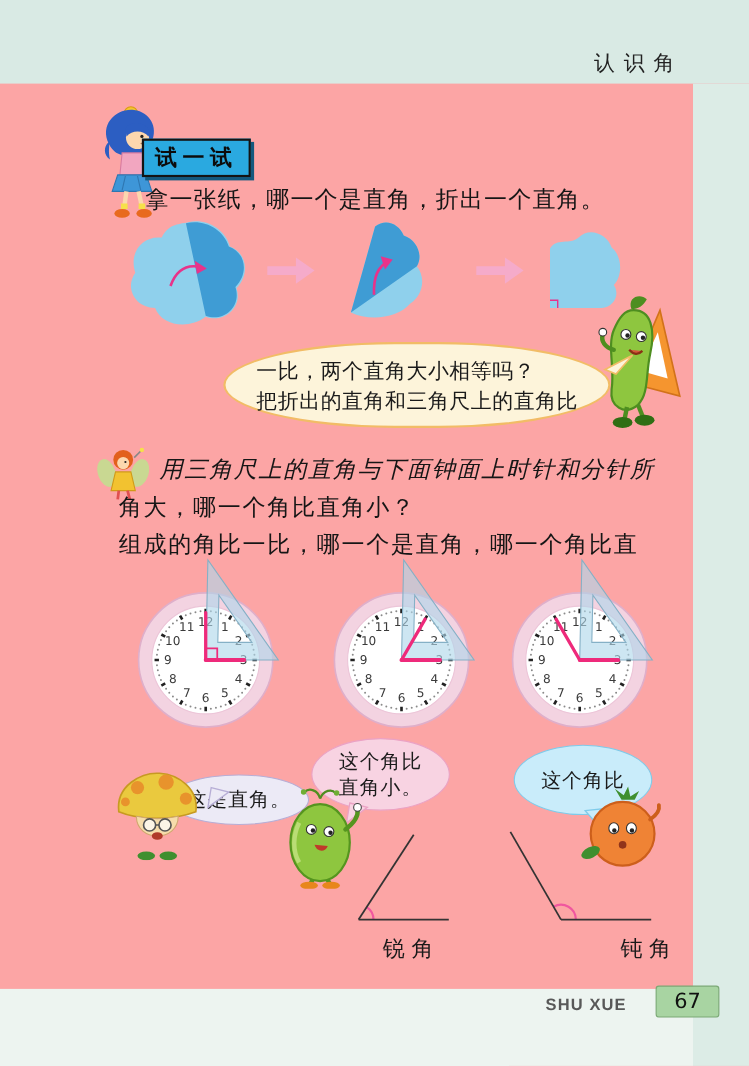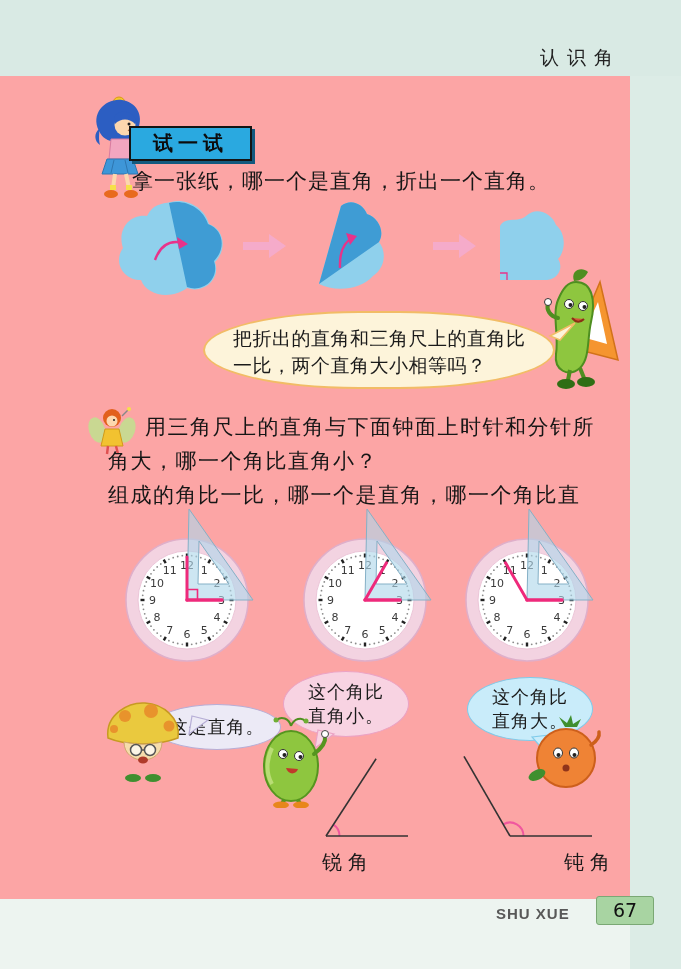--- a/index.html
+++ b/index.html
@@ -4,44 +4,44 @@
 <style>
   html,body{margin:0;padding:0;background:#fff;}
   #page{position:relative;width:681px;height:969px;background:#fca5a5;overflow:hidden;
         font-family:"Liberation Serif","DejaVu Serif",serif;}
   .abs{position:absolute;}
   #band-top{left:0;top:0;width:681px;height:76px;background:#d9eae4;}
   #band-right{left:630px;top:76px;width:51px;height:893px;background:#dcece6;}
   #band-bottom{left:0;top:899px;width:630px;height:70px;background:#edf4f0;}
   #header-title{left:540px;top:45px;font-size:19px;letter-spacing:8px;color:#222;white-space:nowrap;}
   #try-badge{left:129px;top:126px;background:#2aa9e0;border:2px solid #141414;
-             box-shadow:3px 3px 0 #13597e;padding:2px 22px;font-size:20px;font-weight:bold;
+             box-shadow:3px 3px 0 #13597e;padding:2px 10px;font-size:20px;font-weight:bold;
              letter-spacing:5px;color:#0c0c0c;white-space:nowrap;}
   #instruction{left:132px;top:167px;font-size:21px;letter-spacing:1px;color:#161616;white-space:nowrap;}
   #hint-bubble{left:203px;top:311px;width:352px;height:78px;background:#fdf4da;
                border:2px solid #f2bc66;border-radius:176px/44px;box-sizing:border-box;
                padding:12px 0 0 28px;color:#1a1a1a;}
   #hint-bubble .l{font-size:19px;line-height:27px;letter-spacing:0.5px;white-space:nowrap;}
   #question{left:108px;top:410px;width:528px;font-size:21px;line-height:34px;
             letter-spacing:1.5px;color:#161616;}
-  #question .q1{padding-left:37px;}
+  #question .q1{padding-left:37px;font-style:italic;}
   .clock{position:absolute;width:150px;height:170px;}
   #clock-0{left:112px;top:505px;} #clock-1{left:290px;top:505px;} #clock-2{left:452px;top:505px;}
   .answer-bubble{position:absolute;display:flex;flex-direction:column;justify-content:center;
                  text-align:center;color:#1a1a1a;box-sizing:border-box;}
   #answer-0{left:153px;top:704px;width:128px;height:46px;background:#eceaf6;
             border:1.5px solid #b7aed6;border-radius:64px/23px;font-size:18px;letter-spacing:1px;}
   #answer-1{left:283px;top:671px;width:126px;height:66px;background:#f8d3e2;
             border:1.5px solid #eba2c4;border-radius:63px/33px;font-size:18px;line-height:24px;letter-spacing:1px;}
   #answer-2{left:467px;top:677px;width:126px;height:64px;background:#c9ecfa;
             border:1.5px solid #7fcbea;border-radius:63px/32px;font-size:18px;line-height:24px;letter-spacing:1px;}
   .angle-fig{position:absolute;width:170px;height:92px;}
   #angle-fig-0{left:290px;top:753px;} #angle-fig-1{left:458px;top:753px;}
   .angle-label{position:absolute;font-size:20px;letter-spacing:6px;color:#1a1a1a;white-space:nowrap;}
-  #angle-label-0{left:322px;top:849px;} #angle-label-1{left:516px;top:849px;margin-left:48px;}
+  #angle-label-0{left:348px;top:849px;} #angle-label-1{left:516px;top:849px;margin-left:48px;}
   #footer-label{left:496px;top:905px;font-family:"Liberation Sans","DejaVu Sans",sans-serif;
                 font-weight:bold;font-size:15px;color:#585858;letter-spacing:1px;white-space:nowrap;}
   #page-badge{left:596px;top:896px;width:56px;height:27px;background:#a8d4a2;border:1px solid #7aa874;
               border-radius:3px;text-align:center;line-height:27px;font-size:19px;
               font-family:"DejaVu Sans",sans-serif;color:#111;}
   .tail{position:absolute;}
 </style>
 </head>
 <body>
 
@@ -110,22 +110,22 @@
     <path d="M36,52 q6,7 12,1" stroke="#8a3014" stroke-width="2" fill="#d5553a"></path>
     <path d="M22,52 C14,50 10,44 12,38" stroke="#4e8e20" stroke-width="4" fill="none" stroke-linecap="round"></path>
     <circle cx="12" cy="36" r="3.5" fill="#fff" stroke="#333"></circle>
     <line x1="34" y1="104" x2="32" y2="114" stroke="#4e8e20" stroke-width="4"></line>
     <line x1="44" y1="102" x2="48" y2="112" stroke="#4e8e20" stroke-width="4"></line>
     <ellipse cx="30" cy="118" rx="9" ry="5" fill="#2f6e14"></ellipse>
     <ellipse cx="50" cy="116" rx="9" ry="5" fill="#2f6e14"></ellipse>
   </svg>
 
   <div id="hint-bubble" class="abs">
+    <div class="l">一比，两个直角大小相等吗？</div>
     <div class="l">把折出的直角和三角尺上的直角比</div>
-    <div class="l">一比，两个直角大小相等吗？</div>
   </div>
   <svg class="tail" style="left:548px;top:320px;" width="28" height="22">
     <path d="M2,16 L27,3 L12,20 Z" fill="#fdf4da" stroke="#f2bc66" stroke-width="1.5"></path>
   </svg>
 
   <svg class="abs" style="left:88px;top:406px;" width="48" height="54" viewBox="0 0 48 54">
     <ellipse cx="9" cy="24" rx="8" ry="13" fill="#bfe08e" opacity="0.85" transform="rotate(-18 9 24)"></ellipse>
     <ellipse cx="39" cy="24" rx="8" ry="13" fill="#bfe08e" opacity="0.85" transform="rotate(18 39 24)"></ellipse>
     <line x1="34" y1="10" x2="40" y2="4" stroke="#888" stroke-width="1.5"></line>
       <circle cx="41" cy="3" r="2" fill="#f6e04a"></circle>
@@ -390,21 +390,20 @@
   </svg>
   <div id="answer-1" class="answer-bubble">
     <div>这个角比</div>
     <div>直角小。</div>
   </div>
   <svg class="tail" style="left:312px;top:728px;" width="24" height="22">
     <path d="M6,2 L22,6 L3,20 Z" fill="#f8d3e2" stroke="#eba2c4" stroke-width="1.2"></path>
   </svg>
   <div id="answer-2" class="answer-bubble">
     <div>这个角比</div>
-    <div>直角大。</div>
   </div>
   <svg class="tail" style="left:530px;top:733px;" width="24" height="22">
     <path d="M2,4 L20,2 L16,20 Z" fill="#c9ecfa" stroke="#7fcbea" stroke-width="1.2"></path>
   </svg>
 
   <svg class="abs" style="left:101px;top:698px;" width="86" height="84" viewBox="0 0 86 84">
     <path d="M7,40 C4,16 28,4 44,5 C62,6 80,20 77,40 C56,48 26,48 7,40 Z" fill="#eac93e" stroke="#c79a22" stroke-width="1.5"></path>
     <circle cx="24" cy="18" r="6" fill="#e8932c"></circle>
       <circle cx="50" cy="13" r="7" fill="#e8932c"></circle>
     <circle cx="68" cy="28" r="5.5" fill="#e8932c"></circle>

